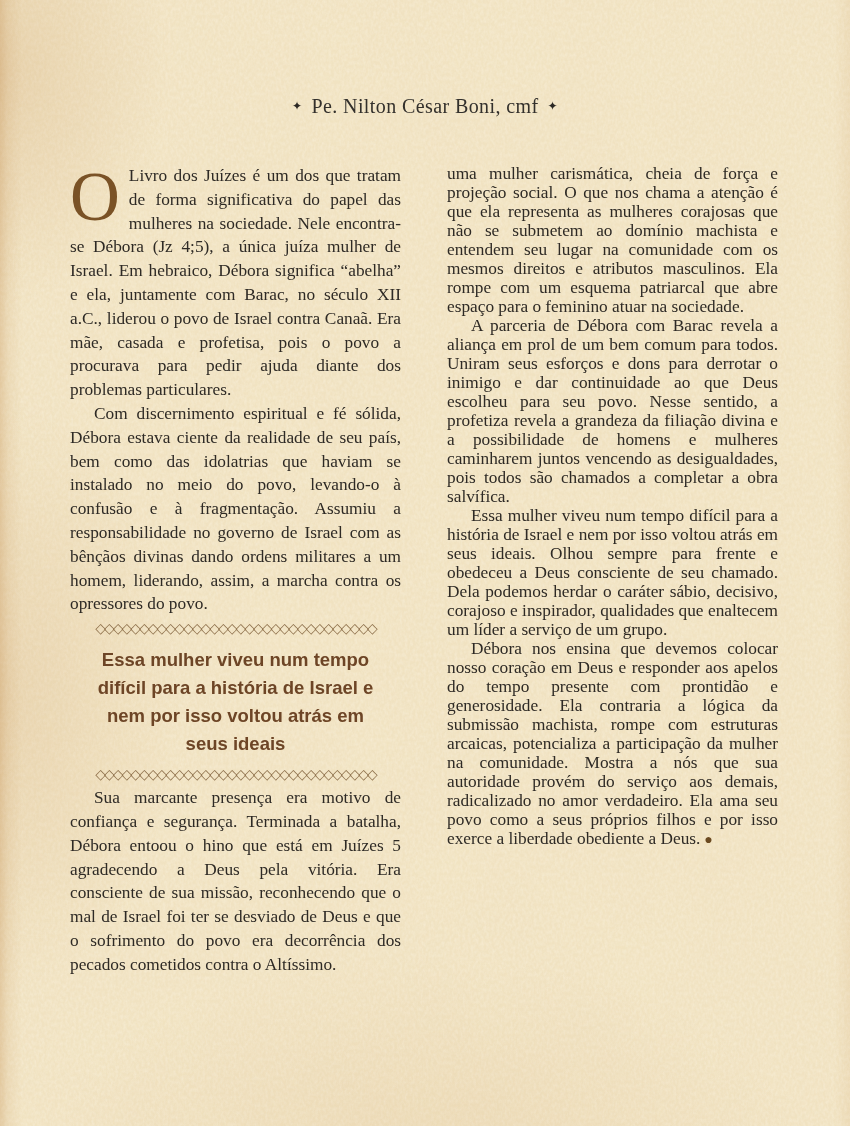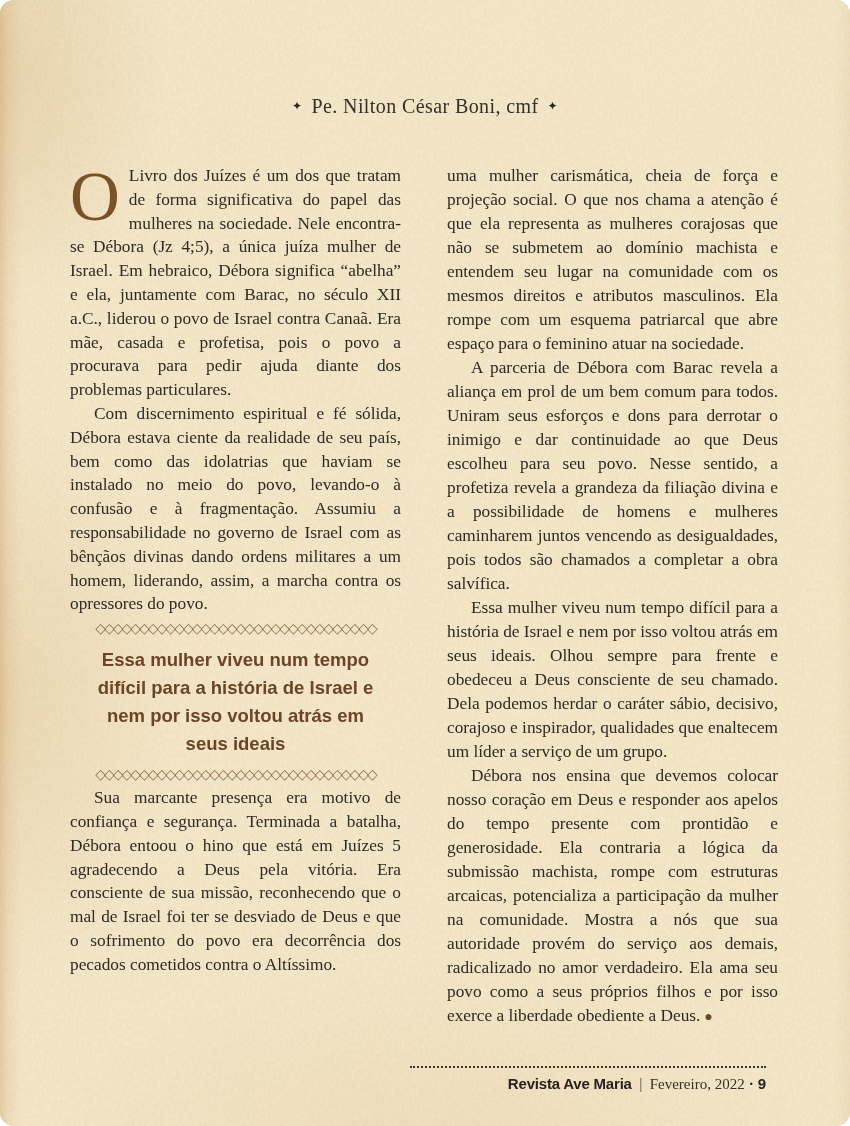--- a/index.html
+++ b/index.html
@@ -1,36 +1,36 @@
 <!DOCTYPE html>
 <html lang="pt"><head>
 <meta charset="utf-8">
 <style>
   html,body{margin:0;padding:0;}
   body{width:850px;height:1126px;font-family:"Liberation Serif",serif;}
-  .page{position:relative;width:850px;height:1126px;overflow:hidden;background:#f1e3c2;border-radius:14px;}
+  .page{position:relative;width:850px;height:1126px;overflow:hidden;background:#f1e3c2;}
   .texture{position:absolute;left:0;top:0;z-index:0;}
   .edge-shading{position:absolute;inset:0;z-index:1;pointer-events:none;
     background:
       linear-gradient(to right, rgba(193,141,79,0.30), rgba(193,141,79,0.12) 8px, rgba(193,141,79,0) 22px),
       linear-gradient(to left, rgba(193,141,79,0.10), rgba(193,141,79,0) 16px),
       radial-gradient(240px 340px at 0% 6%, rgba(188,132,70,0.20), rgba(188,132,70,0) 70%),
       radial-gradient(260px 420px at 0% 62%, rgba(188,132,70,0.16), rgba(188,132,70,0) 70%),
       radial-gradient(500px 260px at 50% 102%, rgba(188,132,70,0.10), rgba(188,132,70,0) 75%);
   }
   .content{position:absolute;inset:0;z-index:2;}
 
   .byline{position:absolute;top:95px;left:0;width:100%;text-align:center;
     font-size:20px;color:#33302c;letter-spacing:0.4px;}
   .byline .diamond{font-size:12px;position:relative;top:-3px;color:#2b2823;padding:0 9px;}
 
   .columns{position:absolute;left:70px;top:164px;width:708px;display:flex;gap:46px;}
   .col{width:331px;font-size:17.3px;text-align:justify;color:#2e2a25;}
   .col-left{line-height:23.8px;}
-  .col-right{line-height:24px;}
+  .col-right{line-height:19px;}
   .col p{margin:0;}
   .col p.indent{text-indent:24px;}
 
   .dropcap{float:left;font-size:69px;line-height:56px;margin:5px 9px 0 0;color:#7a5226;}
 
   .quote-block{margin:6px 0 4px;text-align:center;}
   .qdivider{color:#8d6f4a;font-size:14px;line-height:14px;letter-spacing:-2px;
     white-space:nowrap;overflow:hidden;text-align:center;}
   .qtext{font-family:"Liberation Sans",sans-serif;font-weight:700;font-size:18.5px;
     line-height:28px;color:#6d4526;margin:10px auto;width:304px;text-align:center;}
@@ -92,21 +92,15 @@
 
       <div class="col col-right">
         <p>uma mulher carismática, cheia de força e projeção social. O que nos chama a atenção é que ela representa as mulheres corajosas que não se submetem ao domínio machista e entendem seu lugar na comunidade com os mesmos direitos e atributos masculinos. Ela rompe com um esquema patriarcal que abre espaço para o feminino atuar na sociedade.</p>
         <p class="indent">A parceria de Débora com Barac revela a aliança em prol de um bem comum para todos. Uniram seus esforços e dons para derrotar o inimigo e dar continuidade ao que Deus escolheu para seu povo. Nesse sentido, a profetiza revela a grandeza da filiação divina e a possibilidade de homens e mulheres caminharem juntos vencendo as desigualdades, pois todos são chamados a completar a obra salvífica.</p>
         <p class="indent">Essa mulher viveu num tempo difícil para a história de Israel e nem por isso voltou atrás em seus ideais. Olhou sempre para frente e obedeceu a Deus consciente de seu chamado. Dela podemos herdar o caráter sábio, decisivo, corajoso e inspirador, qualidades que enaltecem um líder a serviço de um grupo.</p>
         <p class="indent"><span>Débora nos ensina que devemos colocar nosso coração em Deus e responder aos apelos do tempo presente com prontidão e generosidade. Ela contraria a lógica da submissão machista, rompe com estruturas arcaicas, potencializa a participação da mulher na comunidade. Mostra a nós que sua autoridade provém do serviço aos demais, radicalizado no amor verdadeiro. Ela ama seu povo como a seus próprios filhos e por isso exerce a liberdade obediente a Deus.</span><span class="endmark">●</span></p>
       </div>
 
     </div>
 
-    <div class="footer">
-      <div class="footer-rule"></div>
-      <div class="footer-text">
-        <span class="mag">Revista Ave Maria</span><span class="sep">|</span><span class="issue">Fevereiro, 2022</span><span class="pgdot">·</span><span class="pgnum">9</span>
-      </div>
-    </div>
 
   </div>
 </div>
 
 </body></html>

